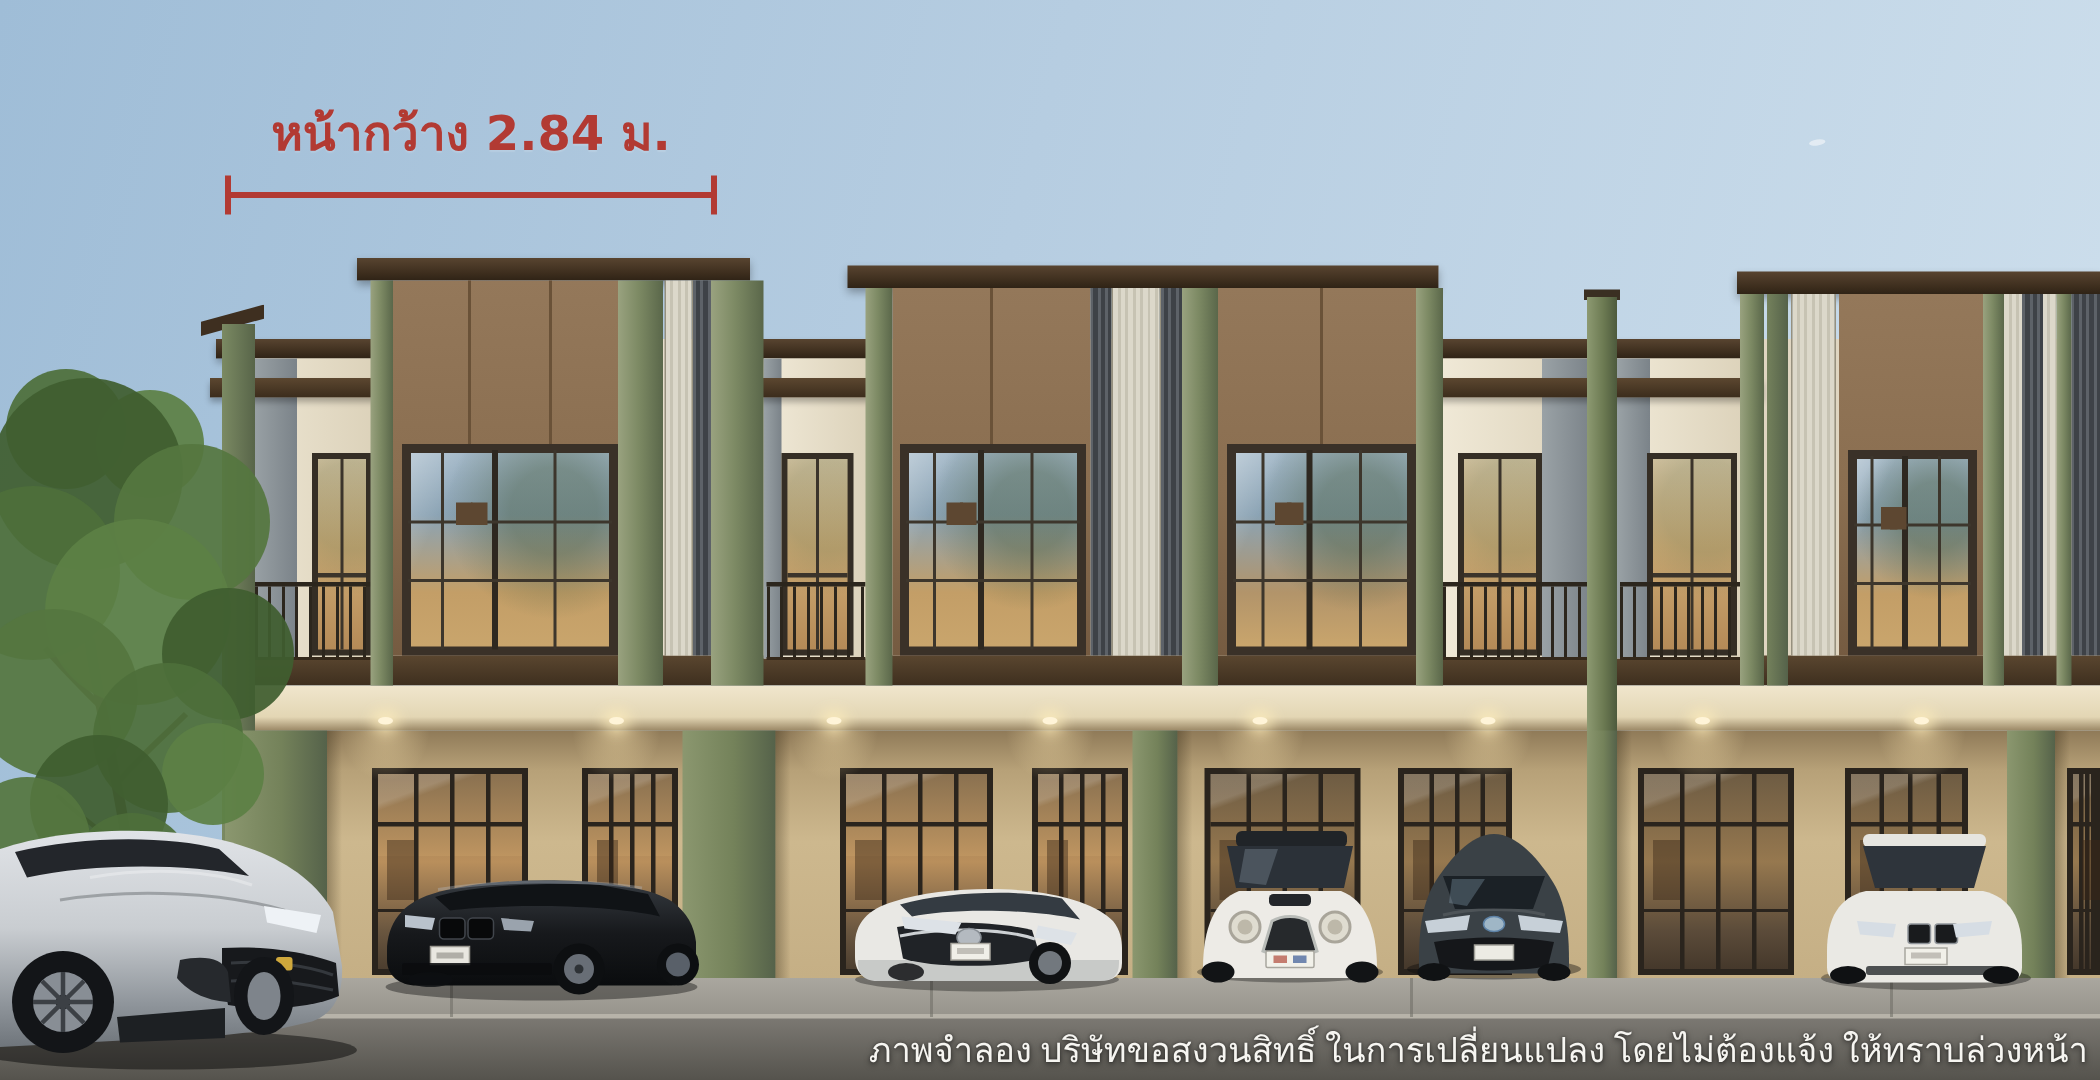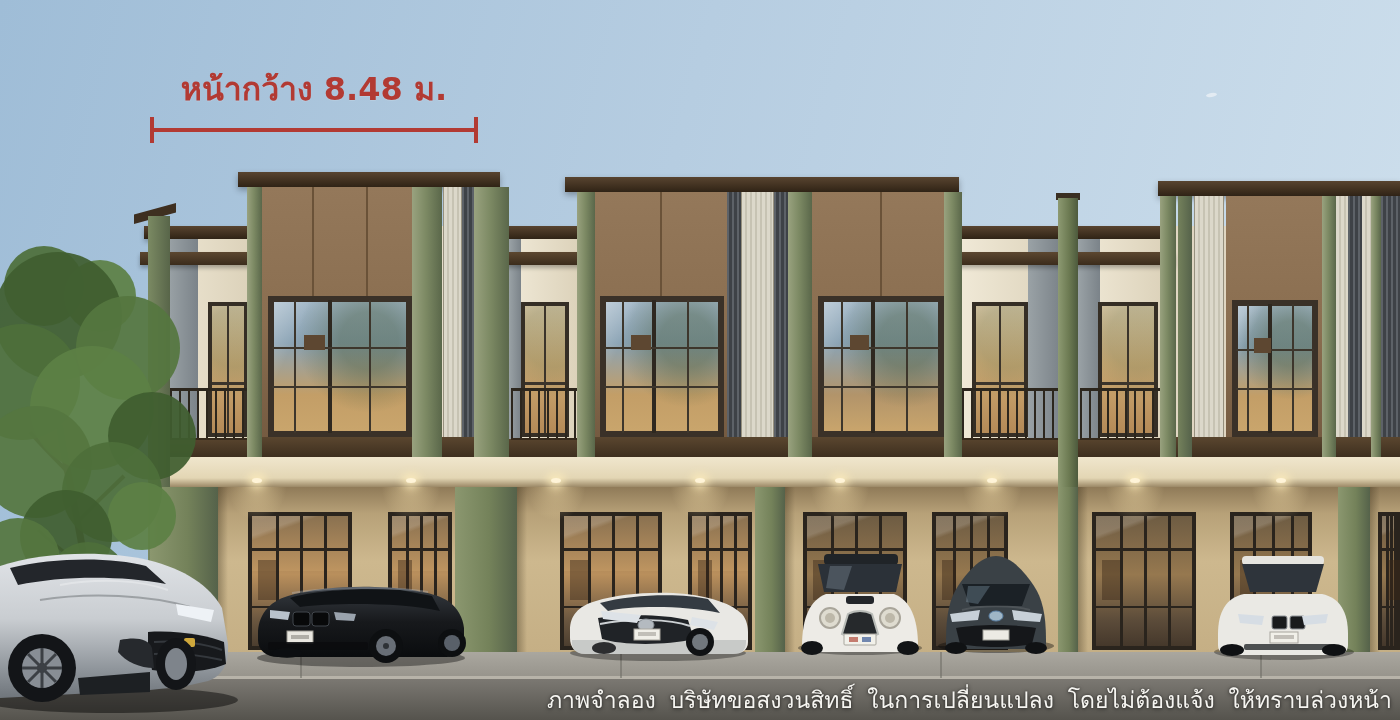--- a/index.html
+++ b/index.html
@@ -13,21 +13,21 @@
   #building{position:absolute;left:0;top:0;width:1400px;height:720px;}
   #scenery{position:absolute;left:0;top:0;width:1400px;height:720px;}
   .dim{position:absolute;left:150px;top:72px;width:328px;text-align:center;}
   .dim-label{font-size:32px;font-weight:700;color:var(--red,#b23a33);
              letter-spacing:0;line-height:1.1;text-shadow:0 1px 1px rgba(255,255,255,.15);}
   .dim-line{position:relative;height:26px;margin-top:10px;}
   .dim-bar{position:absolute;left:0;top:11px;width:100%;height:4px;background:var(--red,#b23a33);}
   .dim-tick{position:absolute;top:0;width:4px;height:26px;background:var(--red,#b23a33);}
   .dim-tick.l{left:0;} .dim-tick.r{right:0;}
   .disclaimer{position:absolute;right:8px;bottom:2px;font-size:23px;color:#f6f5f1;
-              font-family:Liberation Mono, monospace;
+              font-family:Liberation Serif, serif;
               text-shadow:0 1px 4px rgba(0,0,0,.6),0 0 2px rgba(0,0,0,.4);white-space:nowrap;}
 </style>
 </head>
 <body>
 
 <div class="stage">
   <div class="sky"></div>
   <div class="bird"></div>
   <div id="building">
       <div style="position: absolute; left: 148px; top: 226px; width: 1252px; height: 215px; background: linear-gradient(90deg, rgb(231, 223, 205), rgb(222, 212, 191));"></div>
@@ -380,21 +380,21 @@
         <circle cx="42" cy="668" r="20" fill="#888e95"></circle>
         <circle cx="42" cy="668" r="5" fill="#2c2f33"></circle>
         <path d="M42,648 L42,688 M22,668 L62,668 M28,654 L56,682 M56,654 L28,682" stroke="#3c4045" stroke-width="3"></path>
         <ellipse cx="176" cy="664" rx="20" ry="26" fill="#131518"></ellipse>
         <ellipse cx="176" cy="664" rx="11" ry="16" fill="#7e848b"></ellipse>
         <path d="M78,678 L150,672 L150,692 L80,695 Z" fill="#1d2023"></path>
       </g>
     </svg>
 
   <div class="dim">
-    <div class="dim-label">หน้ากว้าง 8.48 ม.</div>
+    <div class="dim-label">หน้ากว้าง 2.84 ม.</div>
     <div class="dim-line">
       <span class="dim-tick l"></span>
       <span class="dim-bar"></span>
       <span class="dim-tick r"></span>
     </div>
   </div>
 
   <div class="disclaimer">ภาพจำลอง บริษัทขอสงวนสิทธิ์ ในการเปลี่ยนแปลง โดยไม่ต้องแจ้ง ให้ทราบล่วงหน้า</div>
 </div>
 

